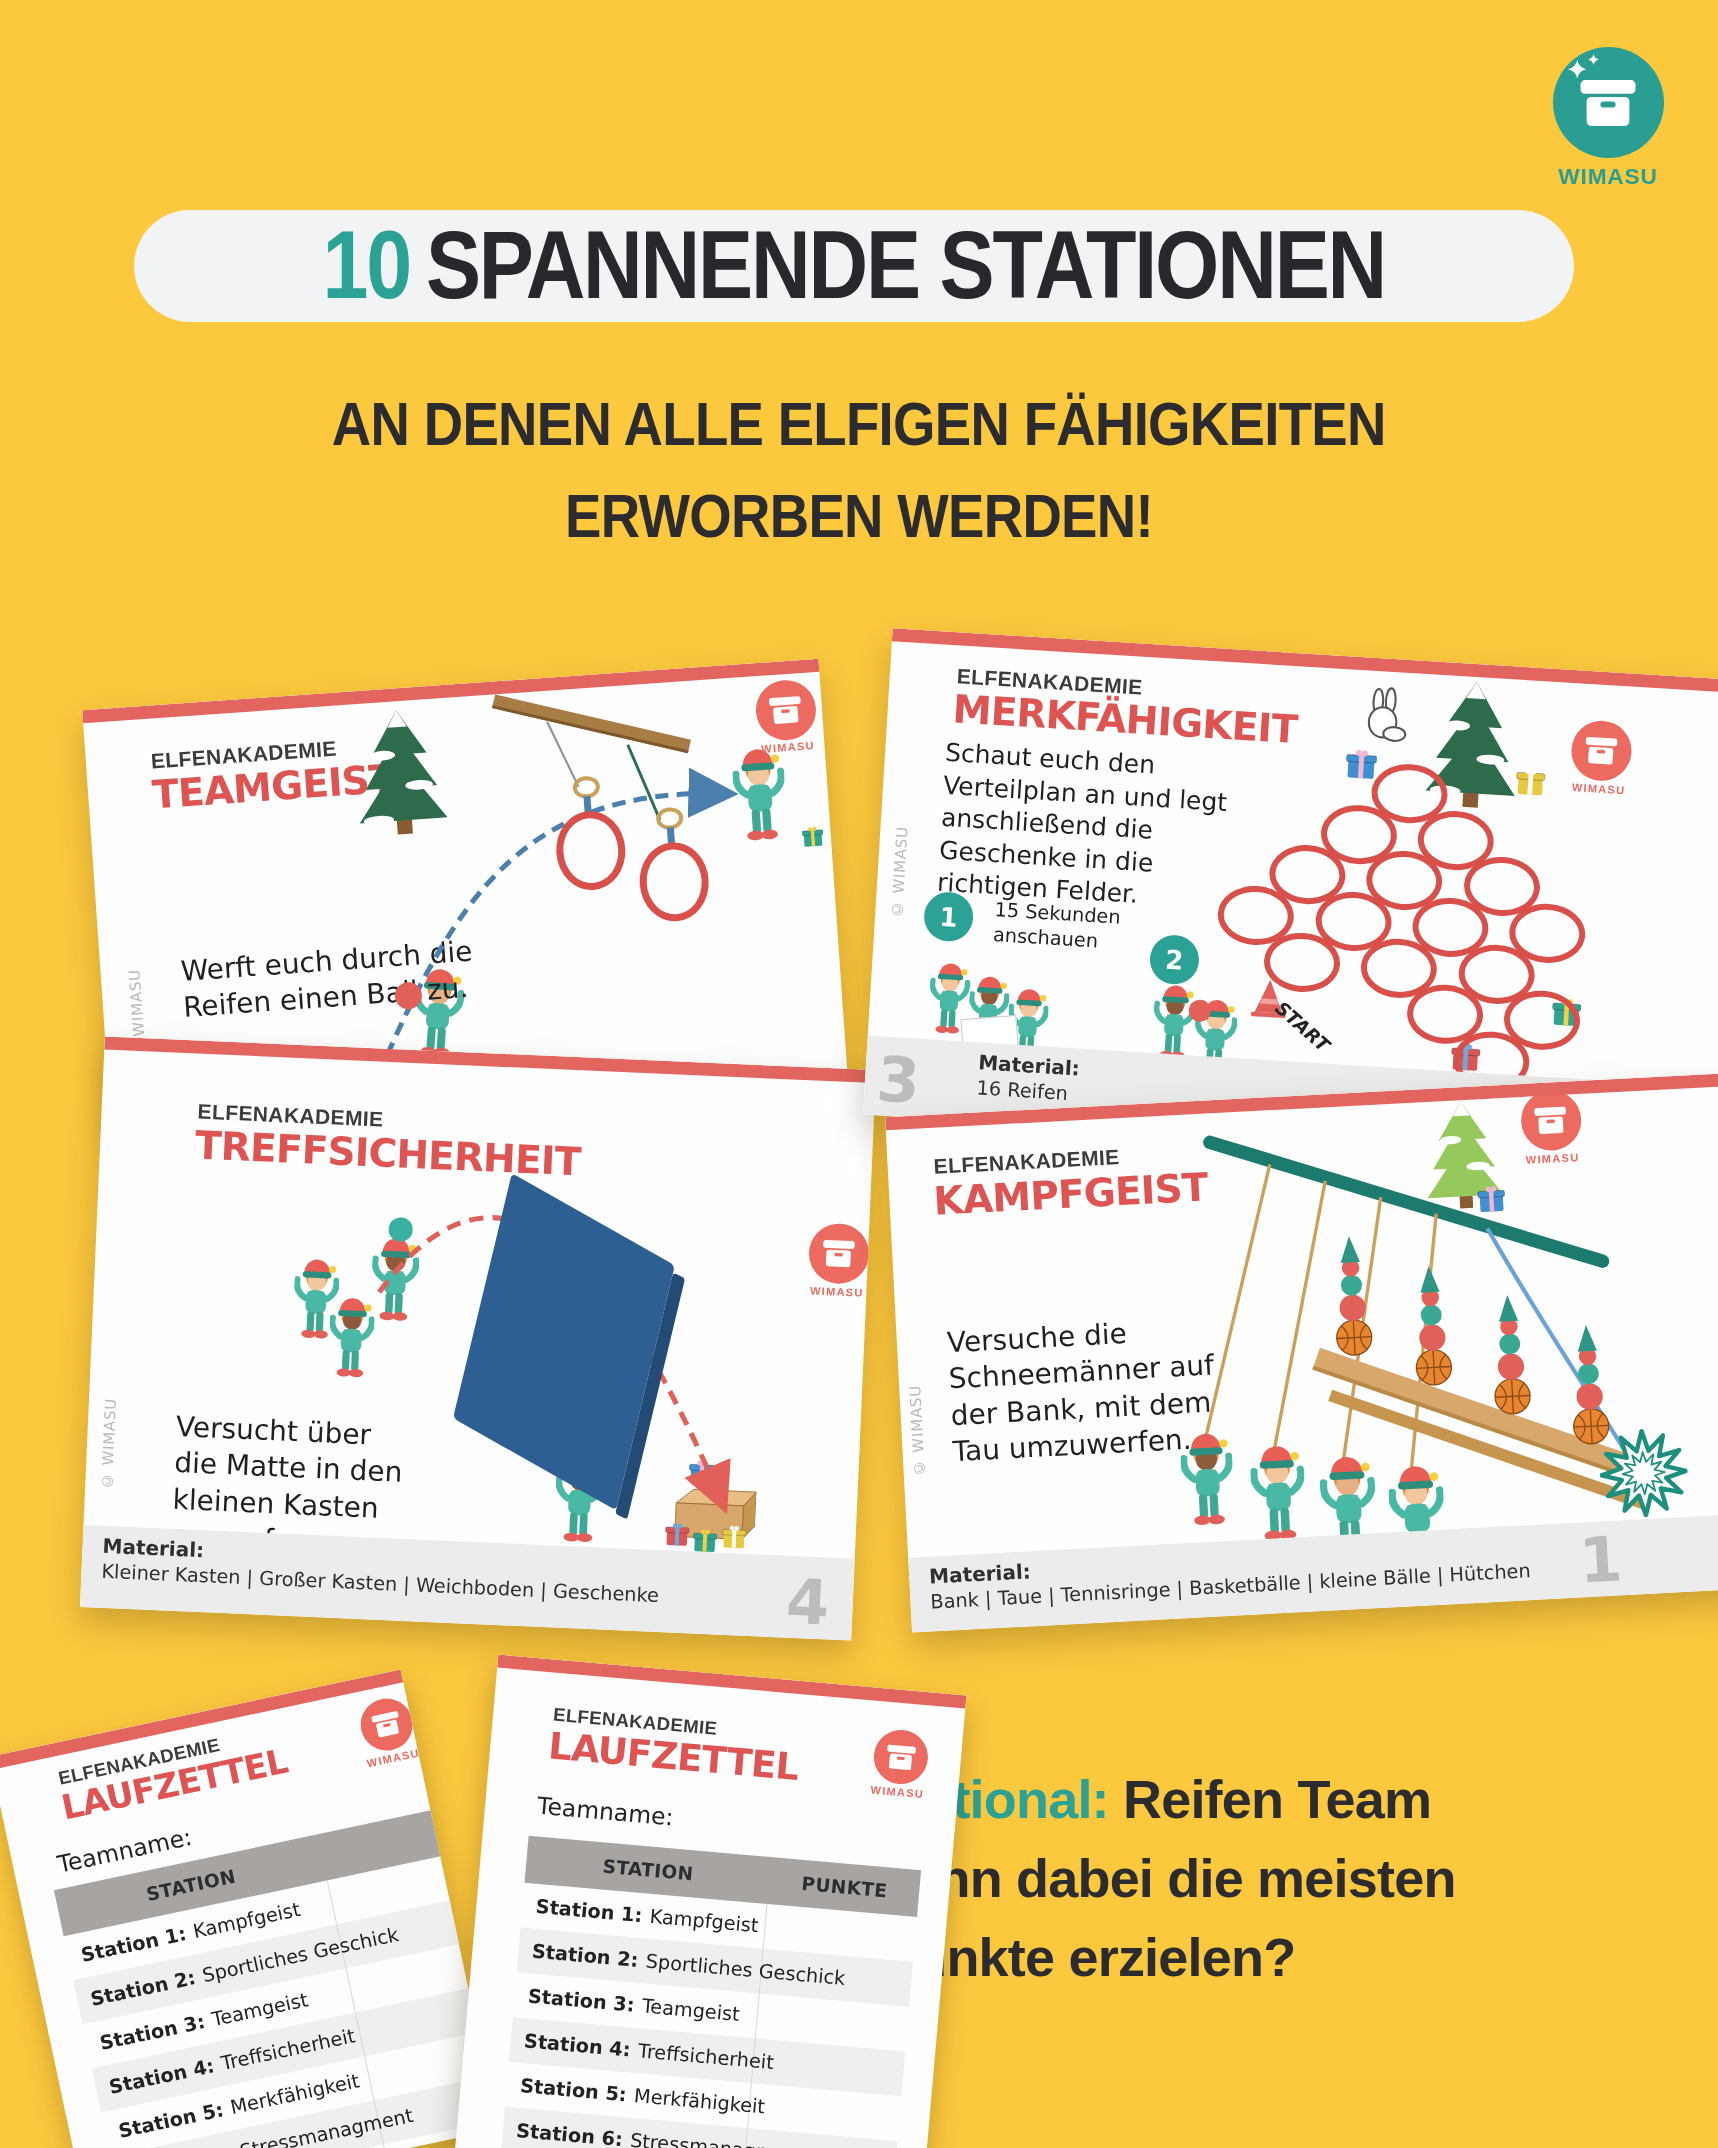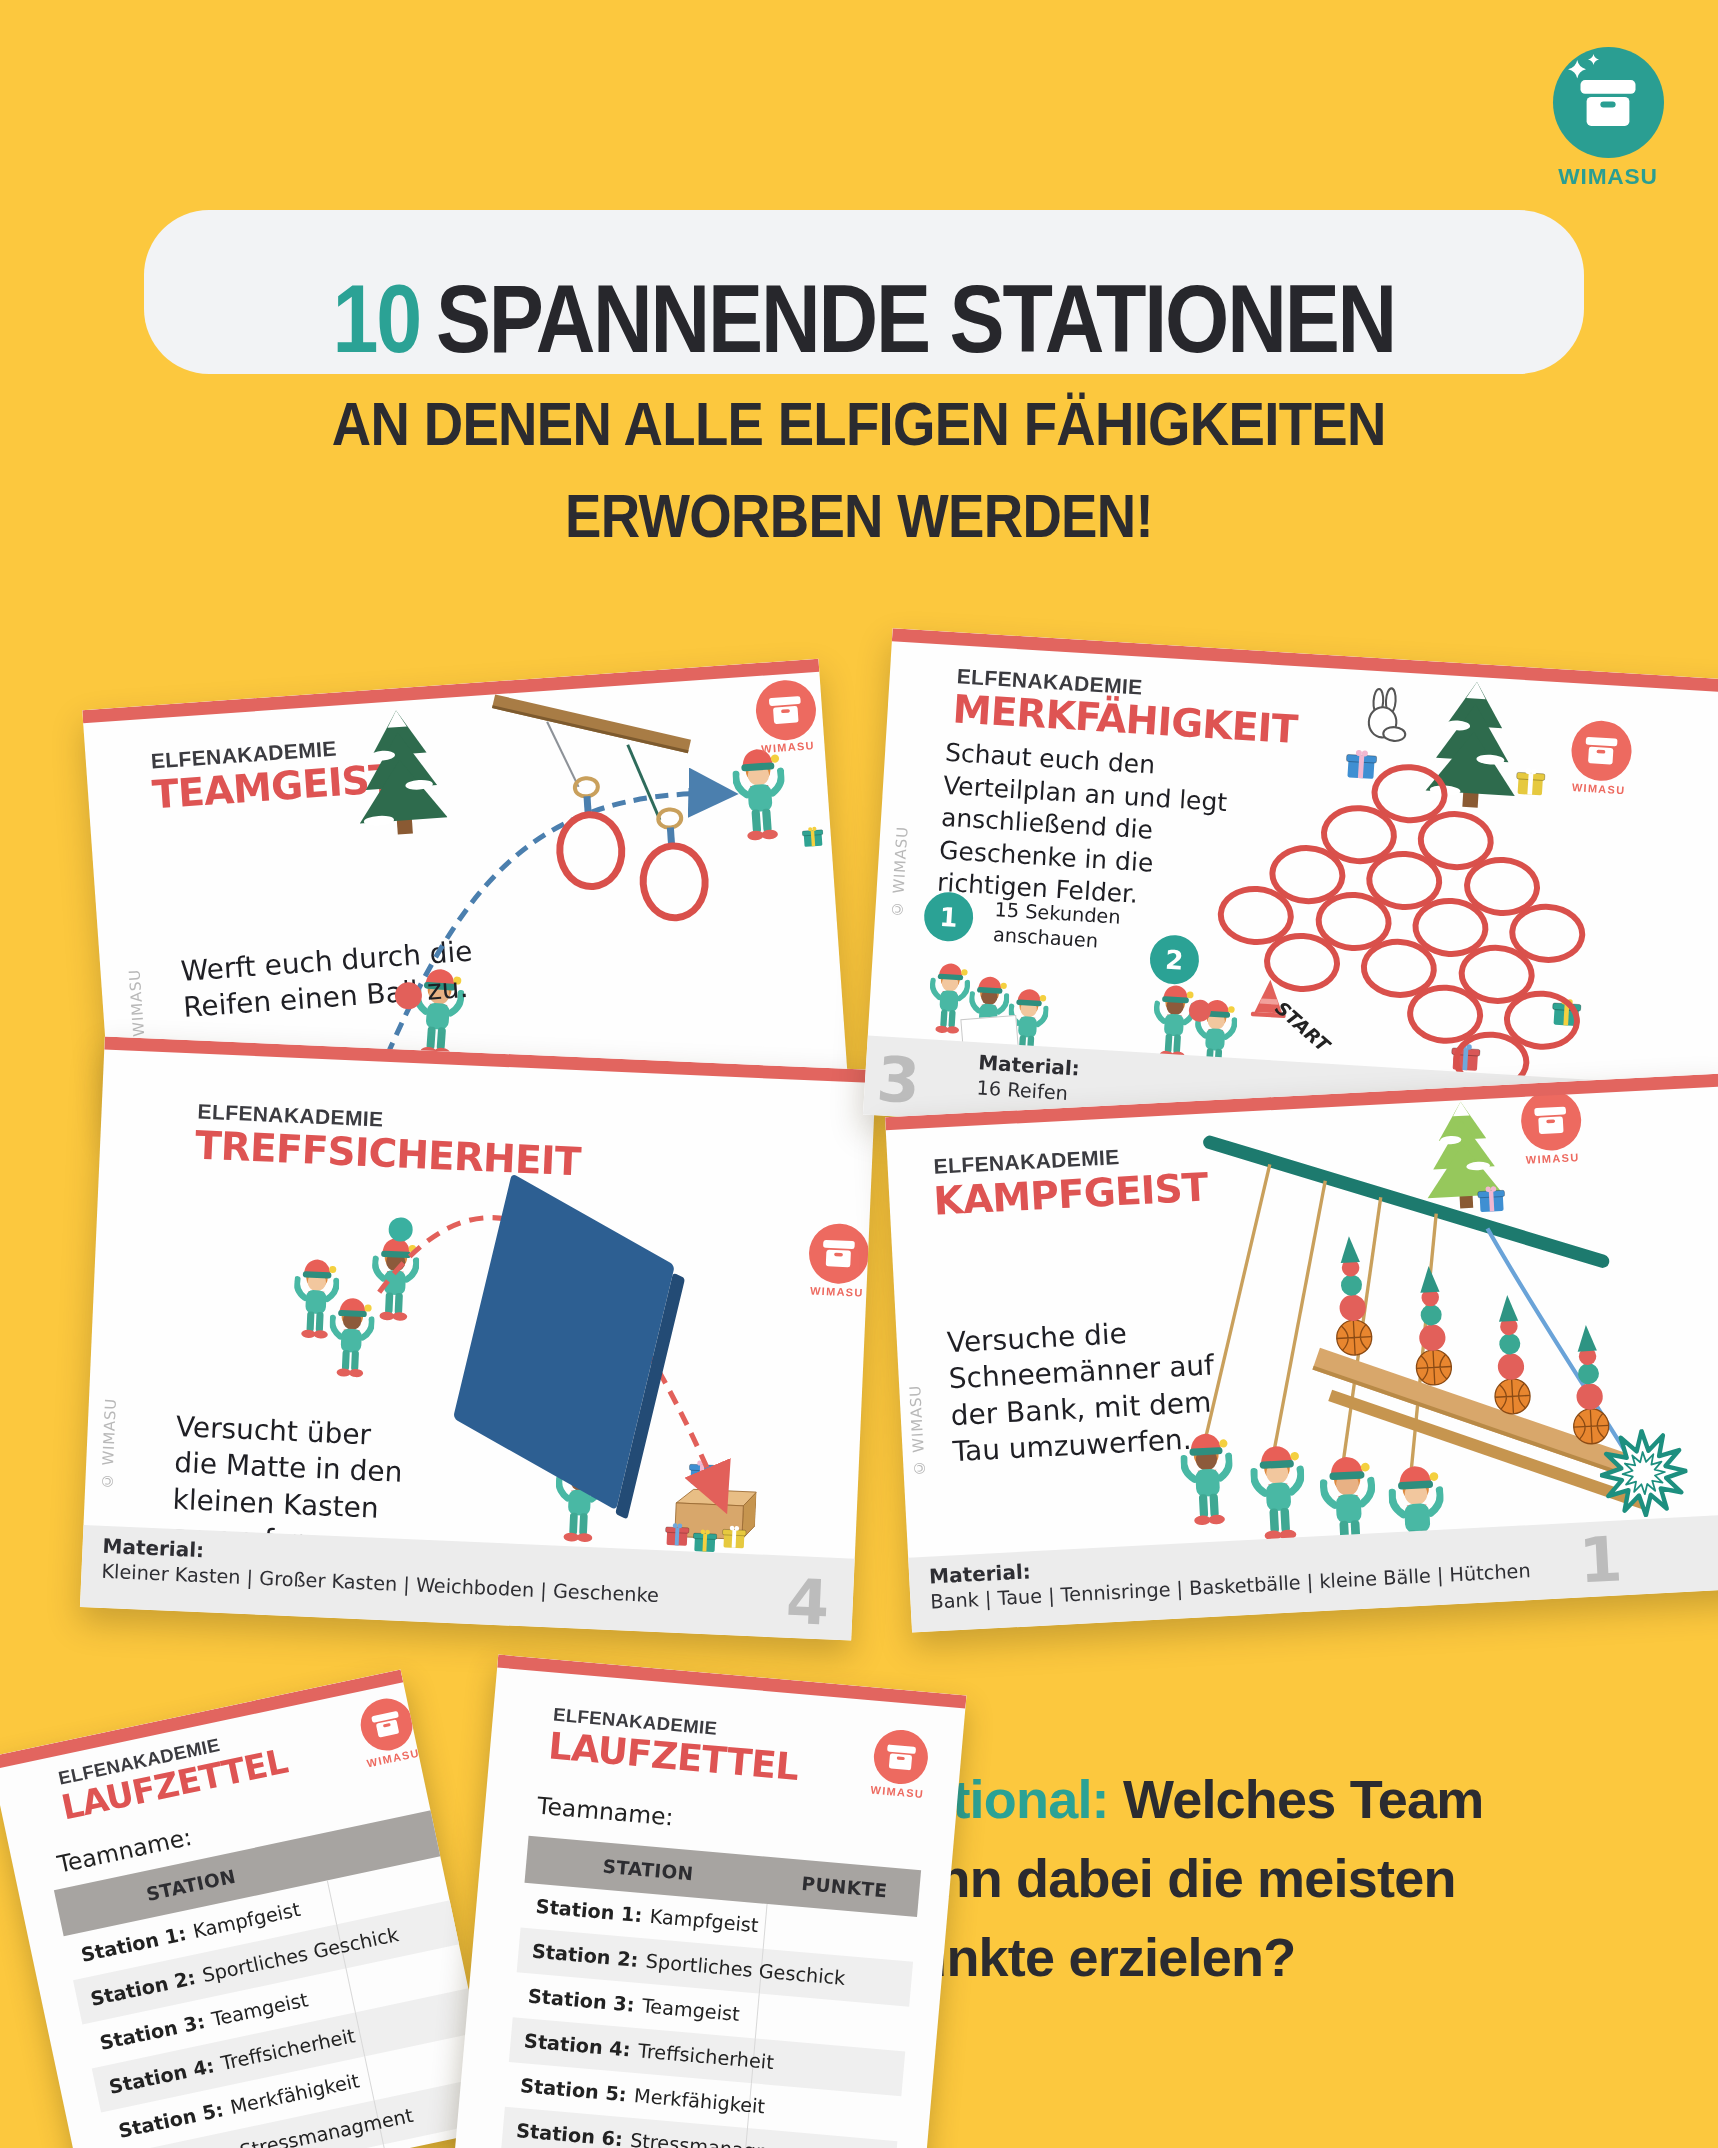--- a/index.html
+++ b/index.html
@@ -5,22 +5,22 @@
   html,body{margin:0;padding:0}
   body{width:1718px;height:2148px;overflow:hidden;background:#FCC83E;position:relative;
        font-family:"DejaVu Sans",sans-serif}
   .abs{position:absolute}
 
   
   .logo{position:absolute;left:1551px;top:47px;width:114px;text-align:center}
   .logo-circle{width:111px;height:111px;border-radius:50%;background:#2A9E92;margin:0 auto;
                display:flex;align-items:center;justify-content:center;position:relative}
   .logo-text{margin-top:5px;font:700 22.7px "Liberation Sans",sans-serif;color:#2A9E92;letter-spacing:0.8px}
-  .pill{position:absolute;left:144px;top:210px;width:1440px;height:164px;border-radius:65px;
-        background:#F2F3F5;display:flex;align-items:flex-end;justify-content:center}
+  .pill{position:absolute;left:134px;top:210px;width:1440px;height:112px;border-radius:65px;
+        background:#F2F3F5;display:flex;align-items:flex-start;justify-content:center}
   .pill-inner{font:800 96px "Liberation Sans",sans-serif;color:#27272C;letter-spacing:-2.5px;
               transform:scaleX(.86);white-space:nowrap}
   .pill-inner .num{color:#2BA295;margin-right:18.5px}
   .sub{position:absolute;left:0;width:1718px;text-align:center;color:#2B2B30;
        font:800 62px "Liberation Sans",sans-serif;letter-spacing:-0.8px}
   .sub-inner{display:inline-block;transform:scaleX(.88)}
   .sub1{top:388px}.sub2{top:480px}
 
   
   .card{position:absolute;background:#FEFEFE;box-shadow:0 15px 32px rgba(60,45,10,.25);overflow:hidden}
@@ -570,17 +570,17 @@
         <div class="c1">
           <span class="sn">Station 6:</span>
           <span class="st">Stressmanagment</span>
         </div>
       </div>
 
   </div>
 </section>
 
 <div class="optional">
-  <div><span class="hl">Optional:</span> <span>Welches Team</span></div>
+  <div><span class="hl">Optional:</span> <span>Reifen Team</span></div>
   <div>kann dabei die meisten</div>
   <div>Punkte erzielen?</div>
 </div>
 
 
 </body></html>

